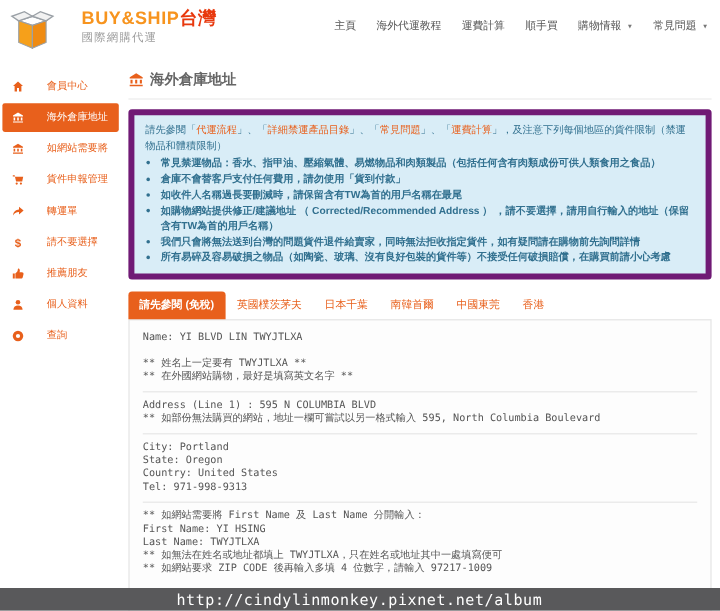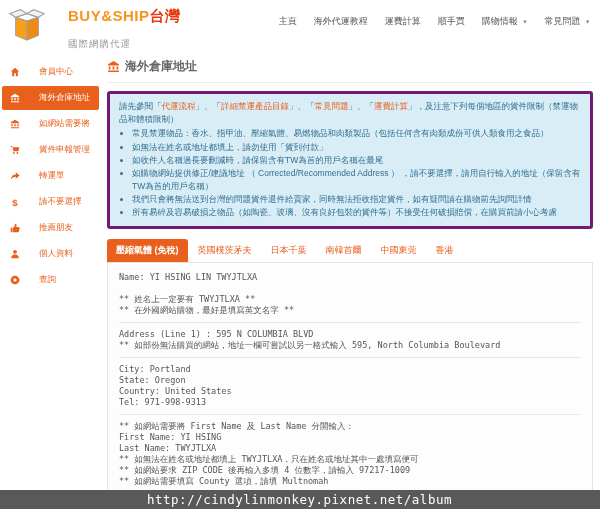--- a/index.html
+++ b/index.html
@@ -9,42 +9,42 @@
     -webkit-font-smoothing:antialiased;
   }
   
   .header{display:flex;justify-content:space-between;align-items:flex-start;padding:5px 10px 0 8px;height:50px;box-sizing:border-box;}
   .logo{display:flex;align-items:flex-start;gap:22px;}
   .logo-box{width:38px;height:38px;flex-shrink:0;}
   .logo-text{line-height:1.1;margin-top:3px;}
   .logo-l1{font-size:15px;font-weight:bold;letter-spacing:.5px;}
   .logo-l1 .orange{color:#f7941e;}
   .logo-l1 .red{color:#e8380d;}
-  .logo-l2{font-size:9.5px;color:#9b9b9b;letter-spacing:1px;margin-top:14px;}
+  .logo-l2{font-size:9.5px;color:#9b9b9b;letter-spacing:1px;margin-top:2px;}
   .nav{display:flex;gap:17px;margin-top:10px;font-family:Liberation Mono, monospace;}
   .nav-item{font-size:9px;color:#555;cursor:pointer;white-space:nowrap;}
   .nav-item .caret{font-size:8px;color:#777;}
   
   .layout{display:flex;align-items:flex-start;}
   .sidebar{width:99px;flex-shrink:0;padding:10px 0 0 2px;box-sizing:border-box;}
   .side-item{display:flex;align-items:center;gap:19px;color:#e8601c;font-size:8.5px;
     padding:6px 4px 6px 8px;cursor:pointer;border-radius:2px;margin-bottom:2px;}
   .side-item svg{width:10px;height:10px;flex-shrink:0;}
   .side-item.active{background:#e8601c;color:#fff;}
   .side-label{white-space:nowrap;}
   
   .main{flex:1;min-width:0;padding:8px 7px 0 8px;box-sizing:border-box;}
   .page-title{display:flex;align-items:center;gap:5px;color:#666;font-size:12px;font-weight:bold;
     padding-bottom:7px;border-bottom:1px solid #ececec;}
   .page-title svg{width:13px;height:13px;color:#e8601c;}
-  .notice{background:#d9edf7;border:3px solid #701a75;border-radius:3px;color:#31708f;
+  .notice{background:#d9edf7;border:5px solid #701a75;border-radius:3px;color:#31708f;
     font-size:8.5px;line-height:1.55;padding:6px 9px;margin-top:8px;}
   .notice .link{color:#e8601c;cursor:pointer;}
   .notice ul{margin:1px 0 0 13px;padding:0;}
-  .notice li{margin:0;}
+  .notice li{margin:0;font-weight:bold;}
   
   .tabs{display:flex;gap:1px;margin-top:10px;font-size:9px;align-items:flex-end;}
   .tab{padding:5px 9px;color:#e8601c;cursor:pointer;border-radius:3px 3px 0 0;white-space:nowrap;}
   .tab.active{background:#e8601c;color:#fff;font-weight:bold;}
   
   .panel{border:1px solid #e4e4e4;background:#fdfdfd;padding:9px 11px;
     font-family:"DejaVu Sans Mono","Liberation Mono",monospace;
     font-size:8.5px;color:#555;line-height:11px;height:300px;box-sizing:border-box;overflow:hidden;}
   .line{white-space:pre-wrap;min-height:11px;}
   .hrline{border-top:1px solid #e7e7e7;margin:6px 0;}
@@ -147,56 +147,55 @@
       <svg viewBox="0 0 12 12" fill="currentColor">
         <path d="M1 4 L6 1 L11 4 V5 H1 Z M1.6 6 H3.2 V8.8 H1.6 Z M5.2 6 H6.8 V8.8 H5.2 Z M8.8 6 H10.4 V8.8 H8.8 Z M1 9.8 H11 V11 H1 Z"></path>
       </svg>
       <span>海外倉庫地址</span>
     </div>
 
     <div class="notice">
       <div id="notice-intro"><span>請先參閱「</span><span class="link">代運流程</span><span>」、「</span><span class="link">詳細禁運產品目錄</span><span>」、「</span><span class="link">常見問題</span><span>」、「</span><span class="link">運費計算</span><span>」，及注意下列每個地區的貨件限制（禁運物品和體積限制）</span></div>
       <ul id="notice-list">
           <li>常見禁運物品：香水、指甲油、壓縮氣體、易燃物品和肉類製品（包括任何含有肉類成份可供人類食用之食品）</li>
-          <li>如無法在姓名或地址都填上，請勿使用「貨到付款」</li>
+          <li>倉庫不會替客戶支付任何費用，請勿使用「貨到付款」</li>
           <li>如收件人名稱過長要刪減時，請保留含有TW為首的用戶名稱在最尾</li>
           <li>如購物網站提供修正/建議地址 （ Corrected/Recommended Address ） ，請不要選擇，請用自行輸入的地址（保留含有TW為首的用戶名稱）</li>
           <li>我們只會將無法送到台灣的問題貨件退件給賣家，同時無法拒收指定貨件，如有疑問請在購物前先詢問詳情</li>
           <li>所有易碎及容易破損之物品（如陶瓷、玻璃、沒有良好包裝的貨件等）不接受任何破損賠償，在購買前請小心考慮</li>
         </ul>
     </div>
 
     <div class="tabs" id="tabs">
-        <div class="tab active">壓縮氣體 (免稅)</div>
+        <div class="tab active">請先參閱 (免稅)</div>
         <div class="tab">英國樸茨茅夫</div>
         <div class="tab">日本千葉</div>
         <div class="tab">南韓首爾</div>
         <div class="tab">中國東莞</div>
         <div class="tab">香港</div>
       </div>
 
     <div class="panel" id="address-panel">
-        <div class="line">Name: YI HSING LIN TWYJTLXA</div>
+        <div class="line">Name: YI BLVD LIN TWYJTLXA</div>
         <div class="line">&nbsp;</div>
         <div class="line">** 姓名上一定要有 TWYJTLXA **</div>
         <div class="line">** 在外國網站購物，最好是填寫英文名字 **</div>
         <div class="hrline"></div>
         <div class="line">Address (Line 1) : 595 N COLUMBIA BLVD</div>
         <div class="line">** 如部份無法購買的網站，地址一欄可嘗試以另一格式輸入 595, North Columbia Boulevard</div>
         <div class="hrline"></div>
         <div class="line">City: Portland</div>
         <div class="line">State: Oregon</div>
         <div class="line">Country: United States</div>
         <div class="line">Tel: 971-998-9313</div>
         <div class="hrline"></div>
         <div class="line">** 如網站需要將 First Name 及 Last Name 分開輸入：</div>
         <div class="line">First Name: YI HSING</div>
         <div class="line">Last Name: TWYJTLXA</div>
         <div class="line">** 如無法在姓名或地址都填上 TWYJTLXA，只在姓名或地址其中一處填寫便可</div>
         <div class="line">** 如網站要求 ZIP CODE 後再輸入多填 4 位數字，請輸入 97217-1009</div>
-        <div class="line">** 如網站需要填寫 County 選項，請填 Multnomah</div>
       </div>
   </div>
 </div>
 
 <div class="watermark-bar">
   <span>http://cindylinmonkey.pixnet.net/album</span>
 </div>
 
 </body></html>

